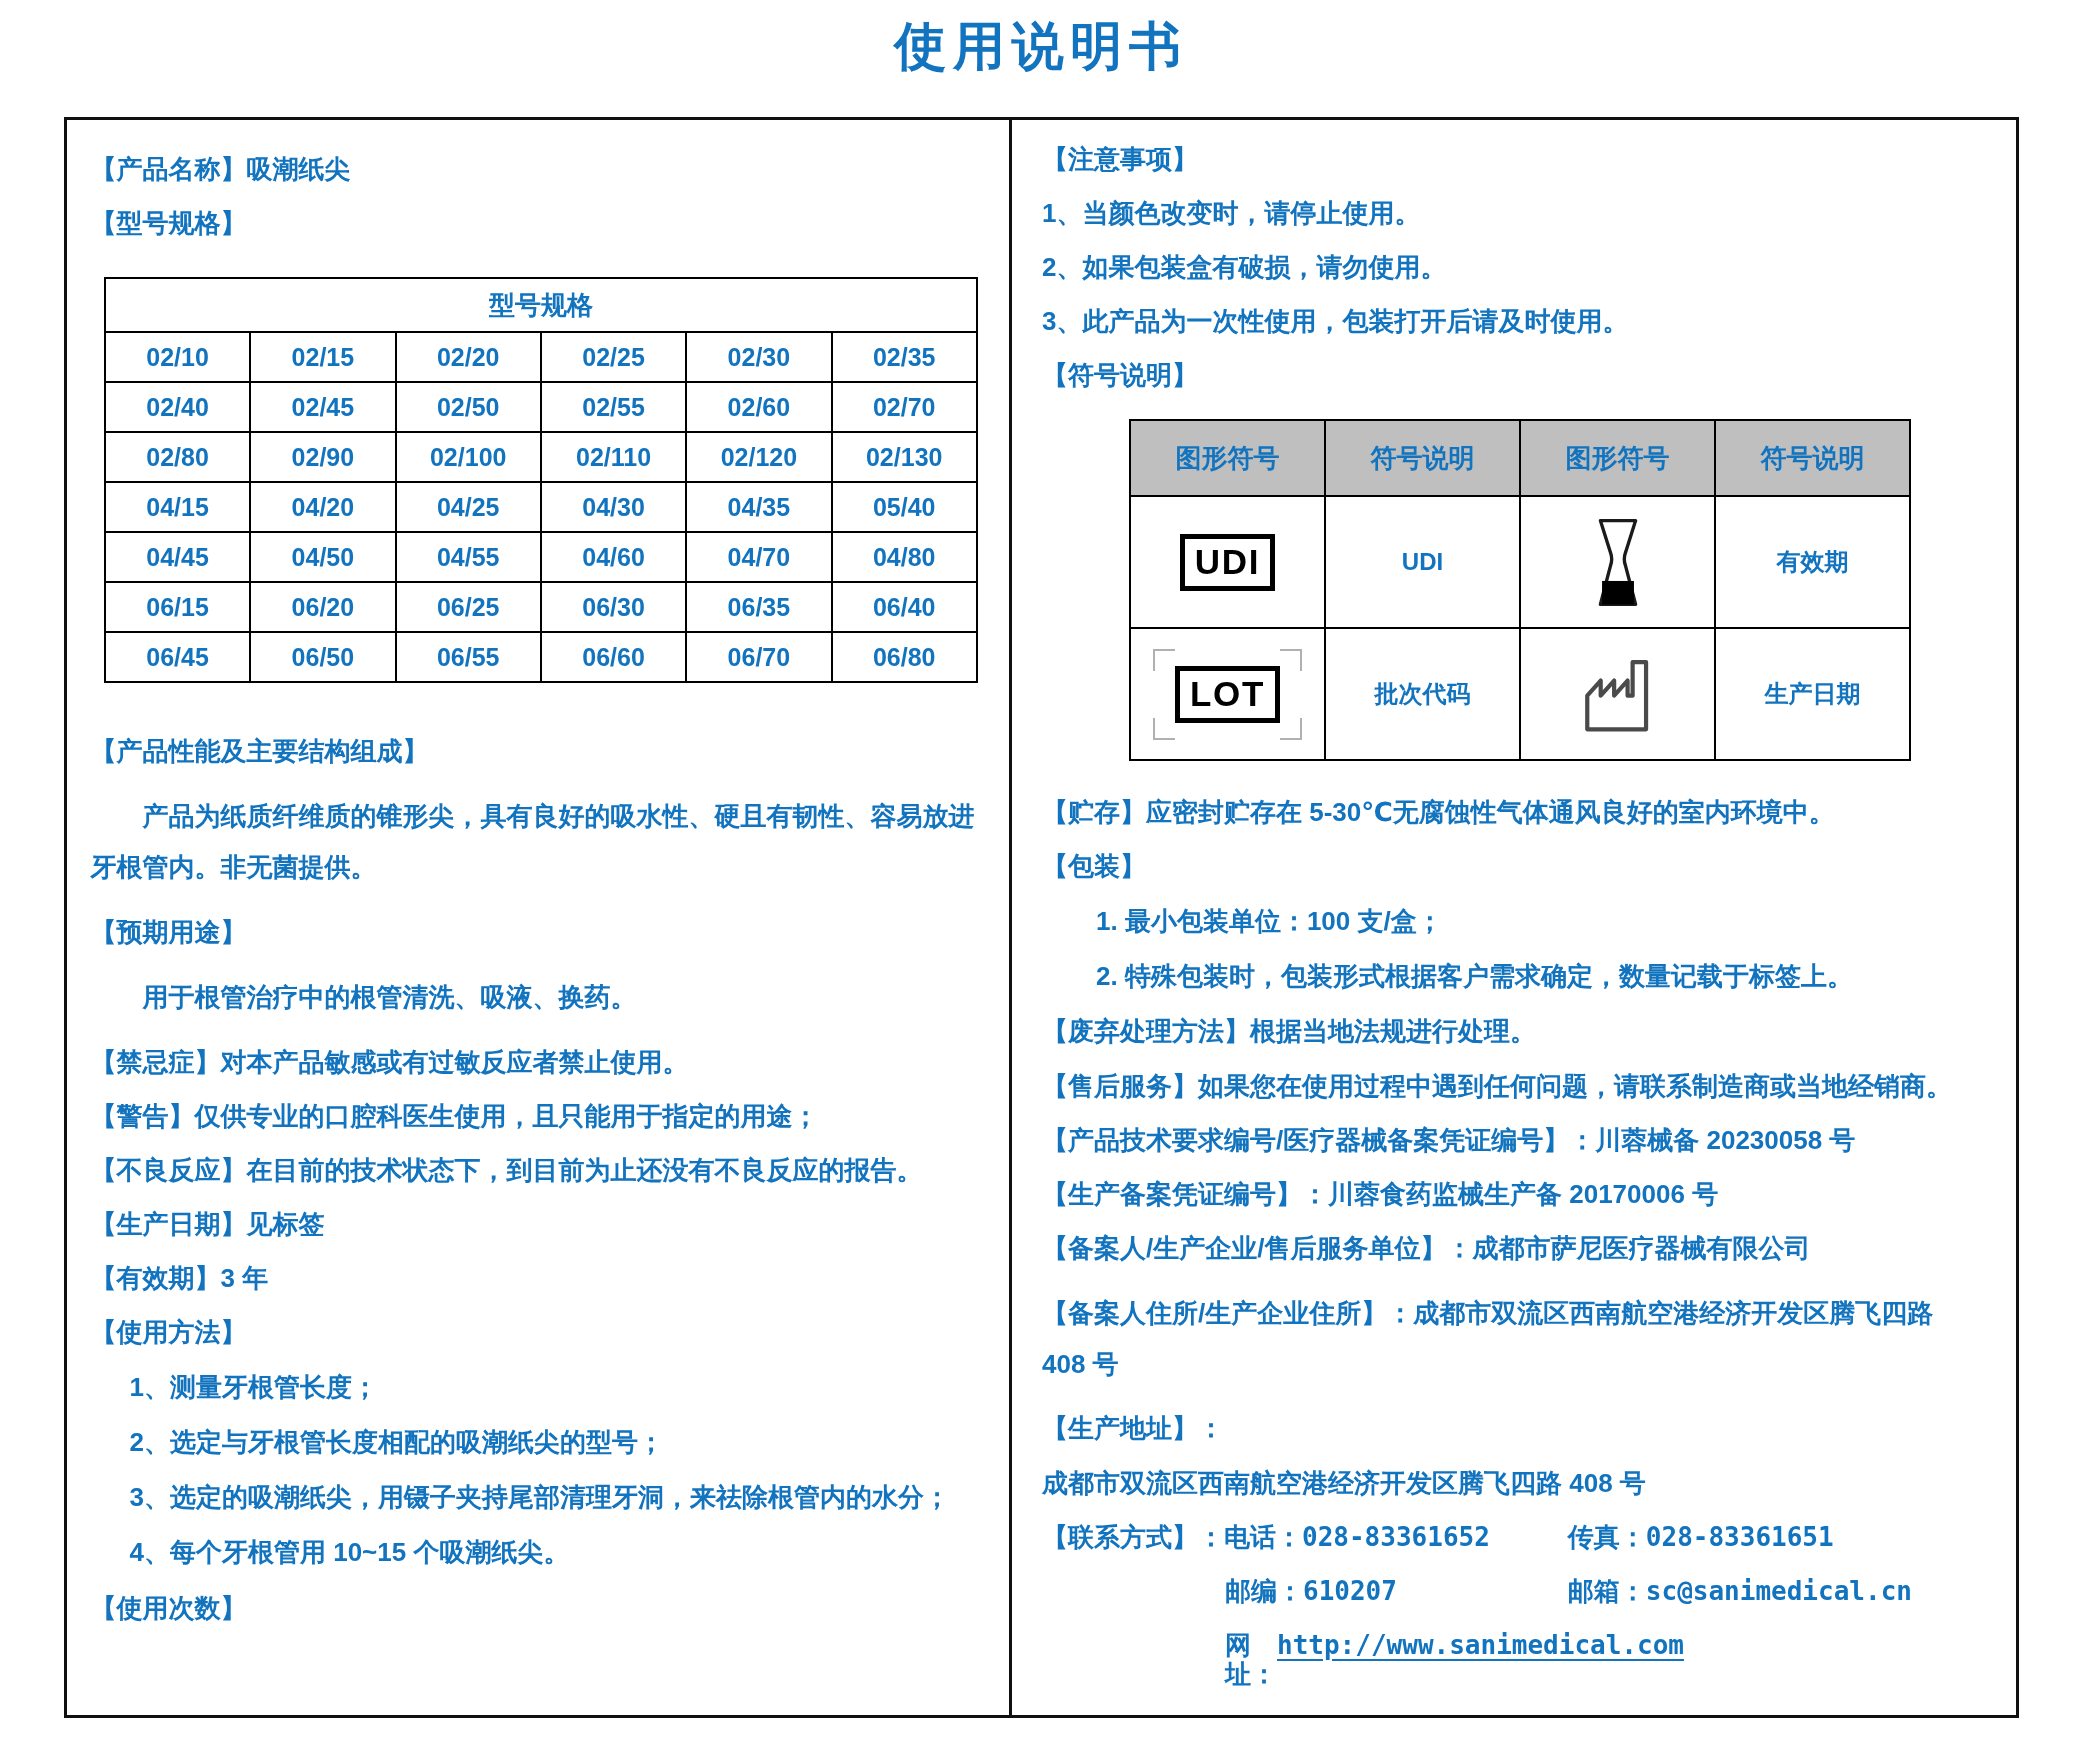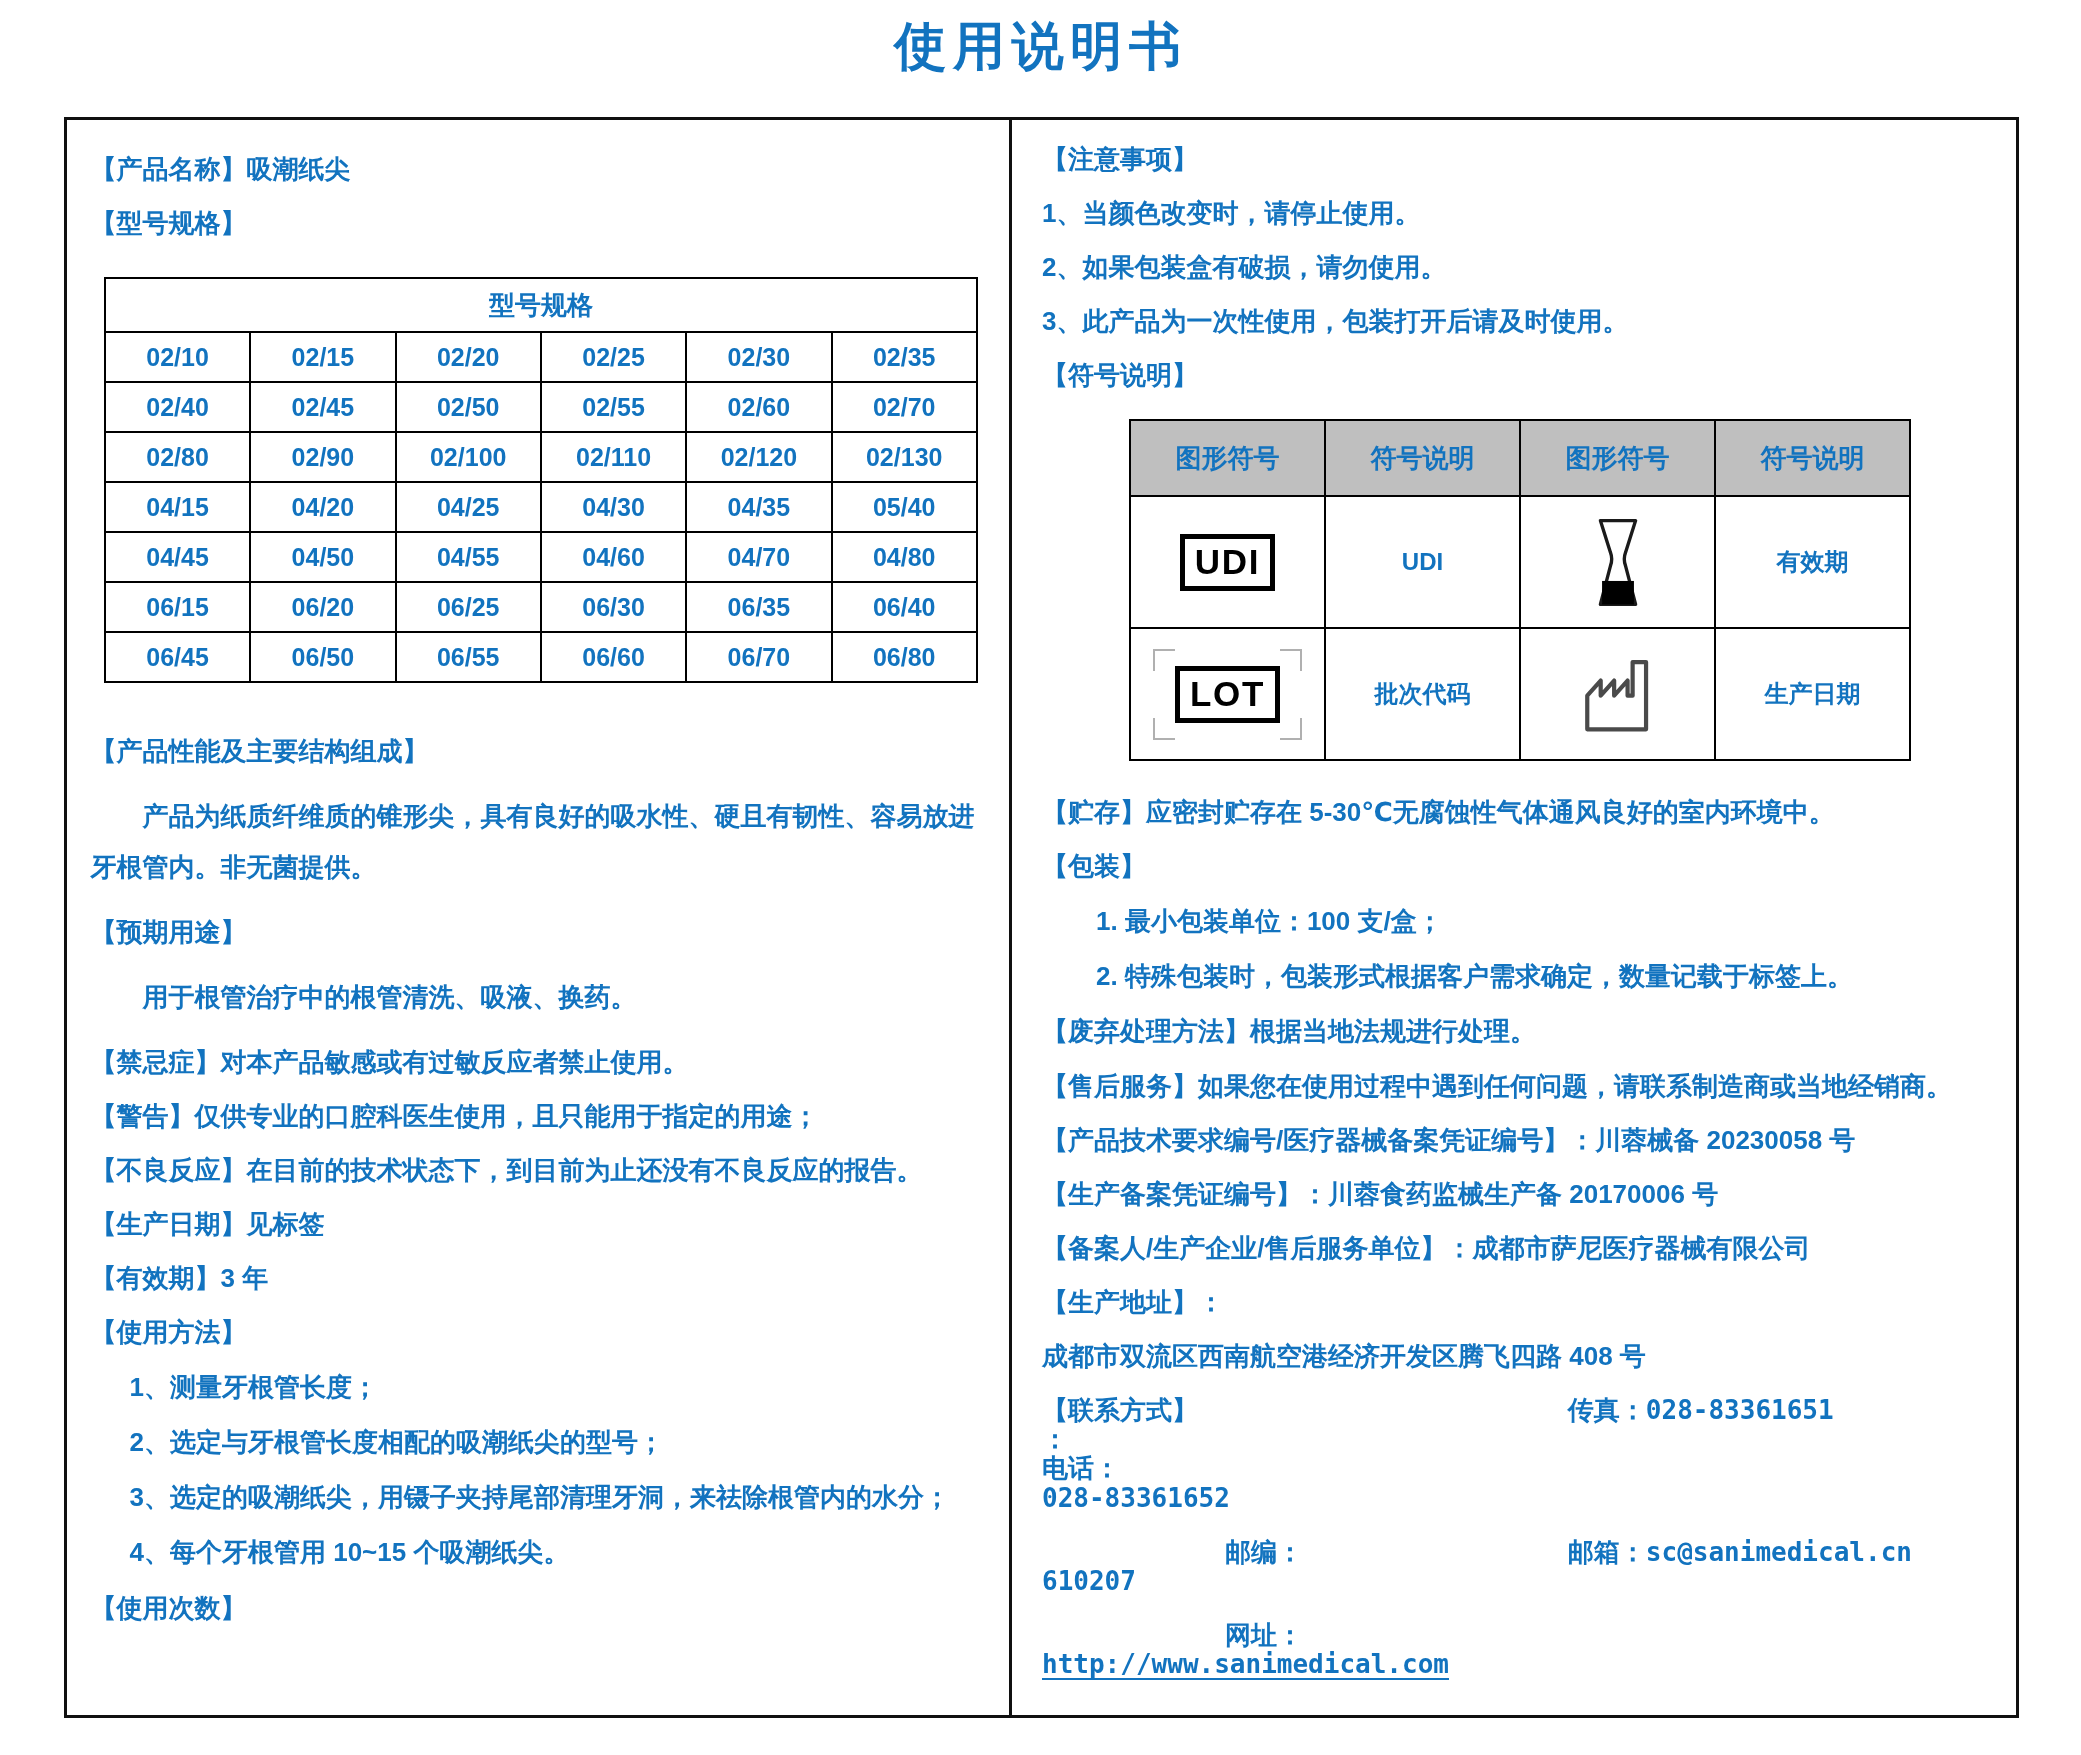--- a/index.html
+++ b/index.html
@@ -58,21 +58,21 @@
   }
   .corners{position:relative;display:inline-block;padding:17px 22px;}
   .corners i{position:absolute;width:20px;height:20px;border:0 solid #b0b0b0;}
   .corners i.tl{top:0;left:0;border-top-width:2.5px;border-left-width:2.5px;}
   .corners i.tr{top:0;right:0;border-top-width:2.5px;border-right-width:2.5px;}
   .corners i.bl{bottom:0;left:0;border-bottom-width:2.5px;border-left-width:2.5px;}
   .corners i.br{bottom:0;right:0;border-bottom-width:2.5px;border-right-width:2.5px;}
   .sym-svg{display:inline-block;vertical-align:middle;}
   
   .contact-row{display:flex;font-size:26px;font-weight:bold;color:var(--blue);margin:25px 0;line-height:1.12;}
-  .c-left{width:56%;display:flex;flex-direction:column;}
+  .c-left{width:56%;display:flex;}
   .c-right{flex:1;}
   .c-indent{margin-left:183px;}
   .mono{font-family:"DejaVu Sans Mono","Liberation Mono",monospace;font-weight:bold;}
   .url{color:var(--blue);text-decoration:underline;text-underline-offset:5px;}
   .wrap2{line-height:1.95;}
 </style>
 </head>
 <body>
 
 <div class="title">使用说明书</div>
@@ -259,20 +259,23 @@
     </div>
     <div class="line">
       <span class="label">【产品技术要求编号/医疗器械备案凭证编号】</span><span>：川蓉械备 20230058 号</span>
     </div>
     <div class="line">
       <span class="label">【生产备案凭证编号】</span><span>：川蓉食药监械生产备 20170006 号</span>
     </div>
     <div class="line">
       <span class="label">【备案人/生产企业/售后服务单位】</span><span>：成都市萨尼医疗器械有限公司</span>
     </div>
+    <div class="line wrap2">
+      <span class="label">【备案人住所/生产企业住所】</span><span>：成都市双流区西南航空港经济开发区腾飞四路 408 号</span>
+    </div>
     <div class="line">
       <span class="label">【生产地址】</span><span>：</span>
     </div>
     <div class="line">成都市双流区西南航空港经济开发区腾飞四路 408 号</div>
 
     <div class="contact-row">
       <span class="c-left">
         <span class="label">【联系方式】</span>
           <span>：</span>
           <span>电话：</span>

